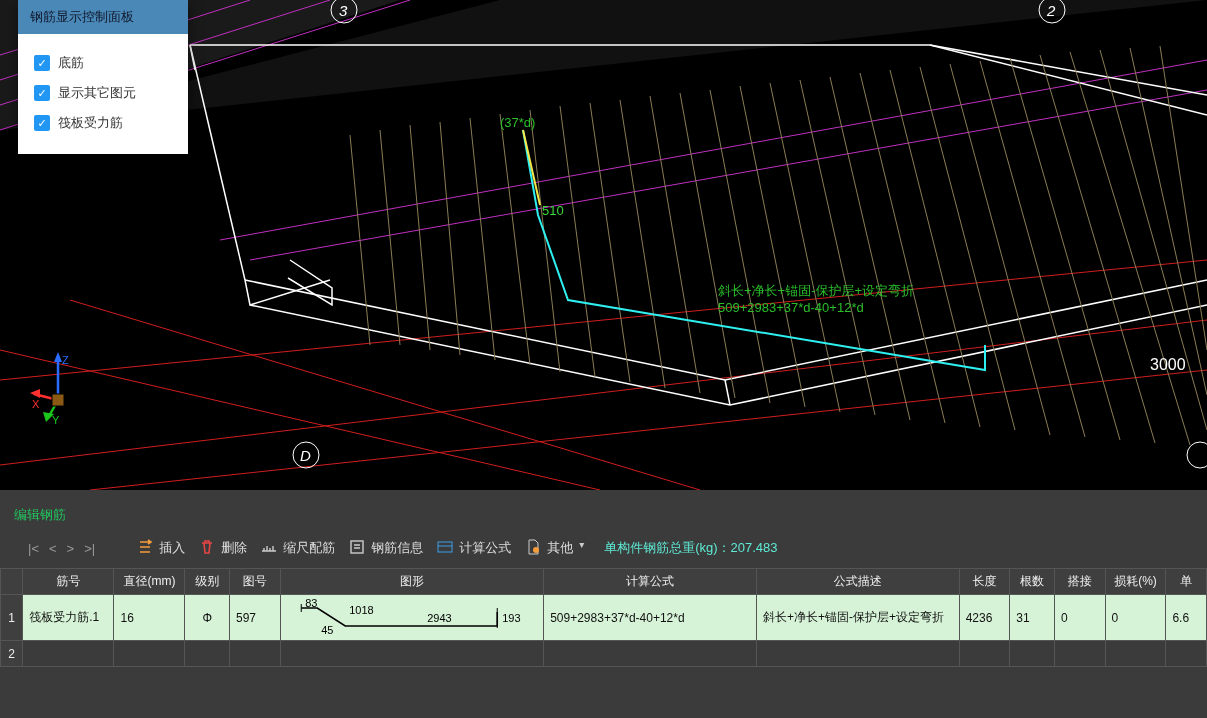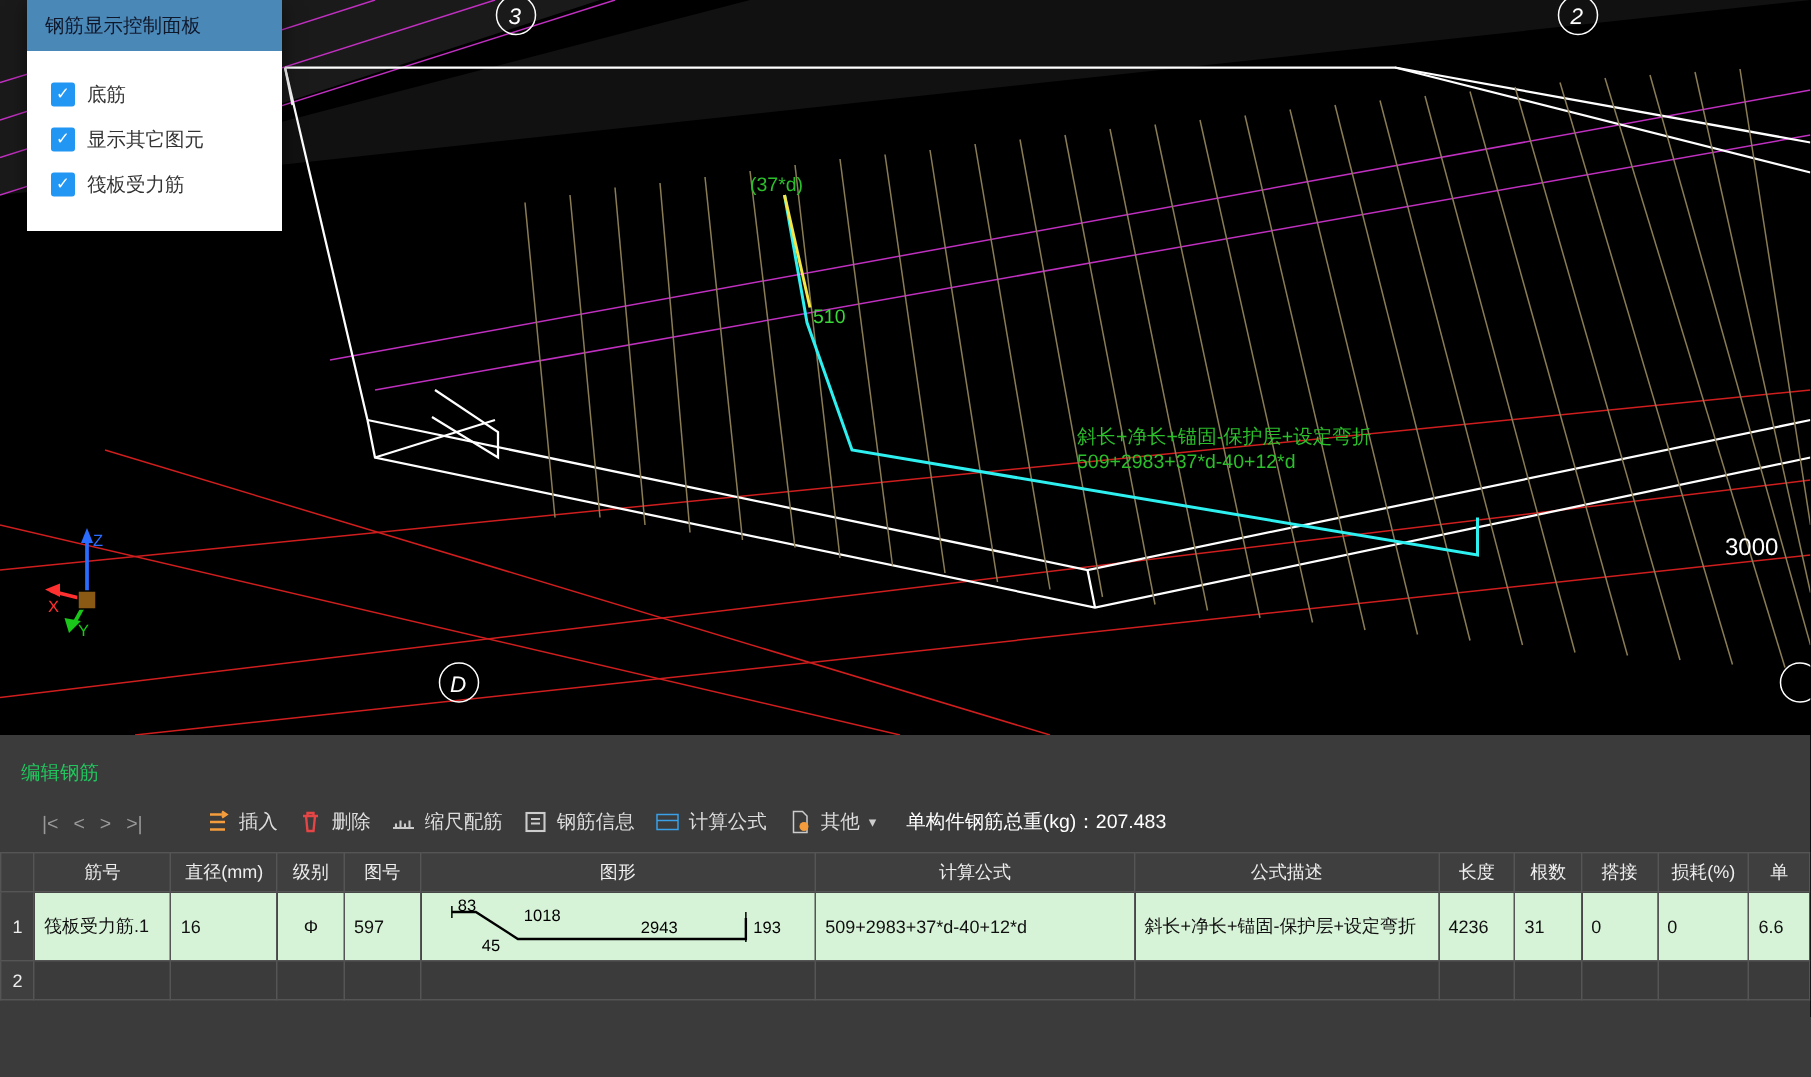--- a/index.html
+++ b/index.html
@@ -101,37 +101,36 @@
     background: #3b3b3b;
     display: flex;
     align-items: center;
     padding: 0 20px 0 28px;
     gap: 14px;
     color: #ccc;
     font-size: 13px;
   }
   .tb-btn {
     display: flex;
-    align-items: center;
     gap: 6px;
     color: #ddd;
     cursor: pointer;
     white-space: nowrap;
     font-family: Liberation Serif, serif;
   }
   .tb-btn .ic {
     width: 16px; height: 16px;
     display: inline-flex;
     align-items: center;
     justify-content: center;
   }
   .nav-arrows { display: flex; gap: 10px; color: #999; }
   .nav-arrows span { cursor: pointer; }
 
-  .total-weight { color: #ffffff; margin-left: 6px; }
+  .total-weight { color: #5eead4; margin-left: 6px; }
 
   
   .grid {
     position: absolute;
     left: 0; top: 568px;
     width: 100%; height: 185px;
     background: #3b3b3b;
     overflow: hidden;
   }
   .grid table {

